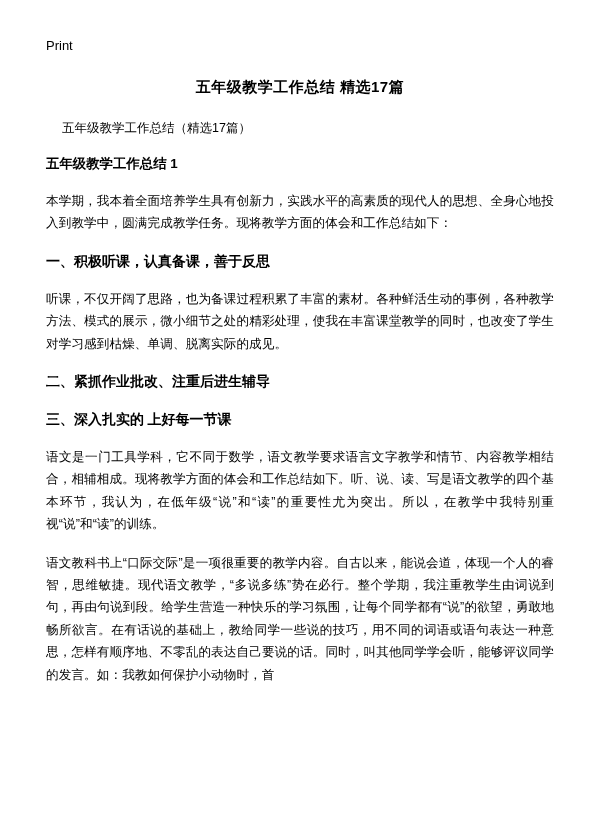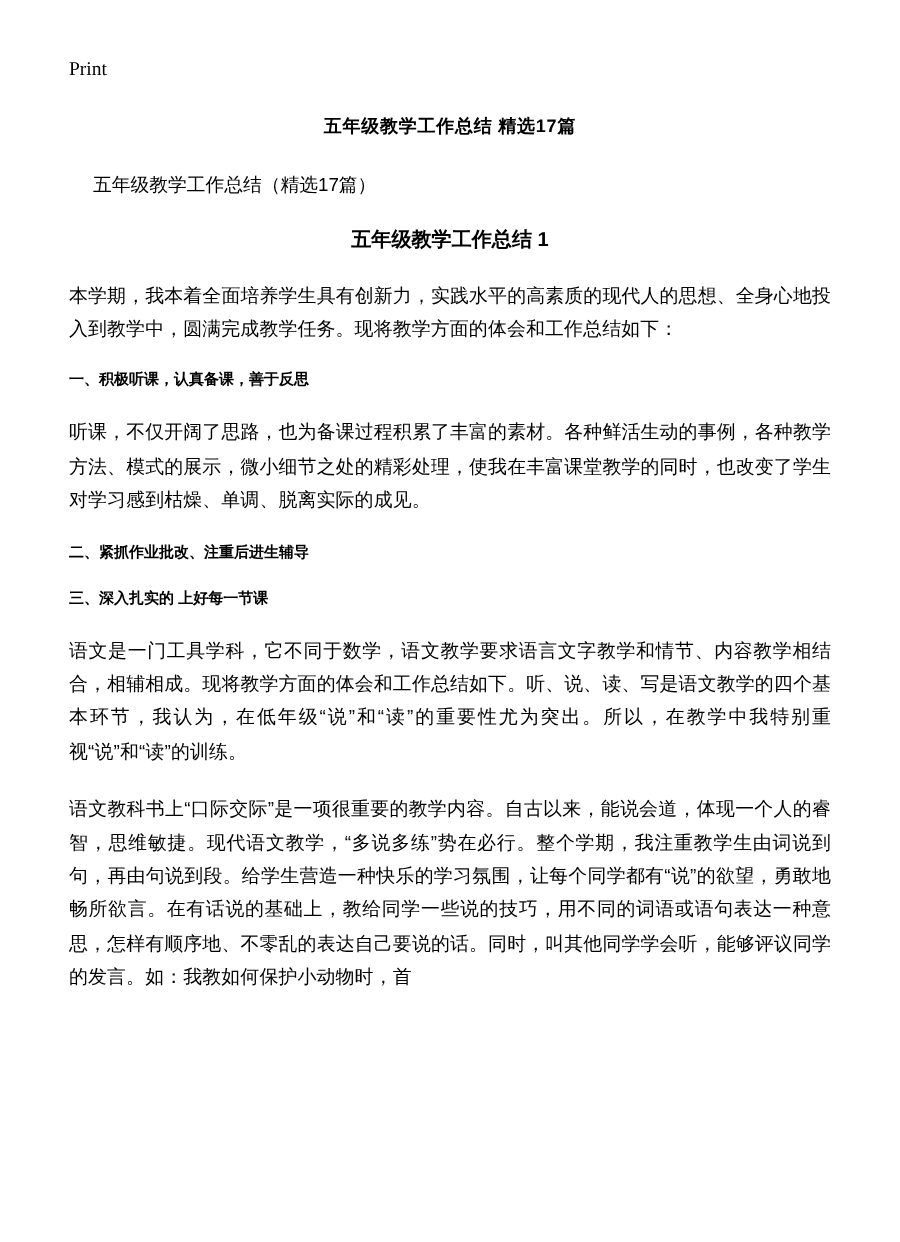--- a/index.html
+++ b/index.html
@@ -15,31 +15,31 @@
   }
   .page {
     width: 600px;
     min-height: 828px;
     box-sizing: border-box;
     padding: 38px 46px 20px 46px;
     background: #ffffff;
     position: relative;
   }
   .print-label {
-    font-family: Liberation Serif, serif;
+    font-family: Liberation Sans, sans-serif;
     font-size: 13px;
     color: #000;
     margin: 0 0 22px 0;
     line-height: 1.2;
   }
   .doc-title {
     text-align: center;
     font-family: "Liberation Sans", "DejaVu Sans", sans-serif;
     font-weight: bold;
-    font-size: 12px;
+    font-size: 15px;
     letter-spacing: 0.5px;
     margin: 0 0 22px 0;
     line-height: 1.4;
     color: #000;
   }
   .subtitle {
     font-family: "Liberation Sans", "DejaVu Sans", sans-serif;
     font-size: 12.5px;
     margin: 0 0 16px 16px;
     line-height: 1.5;
@@ -54,25 +54,24 @@
     color: #000;
     letter-spacing: 0.1px;
   }
   h2.heading {
     font-family: "Liberation Sans", "DejaVu Sans", sans-serif;
     font-size: 13.4px;
     font-weight: bold;
     margin: 0 0 15px 0;
     line-height: 1.6;
     color: #000;
-    text-align: center;
   }
   h3.subheading {
-    font-family: Liberation Sans, sans-serif;
-    font-size: 10px;
+    font-family: Liberation Serif, serif;
+    font-size: 14px;
     font-weight: bold;
     margin: 0 0 15px 0;
     line-height: 1.6;
     color: #000;
   }
   .block { margin: 0; }
 </style>
 </head>
 <body>
 

